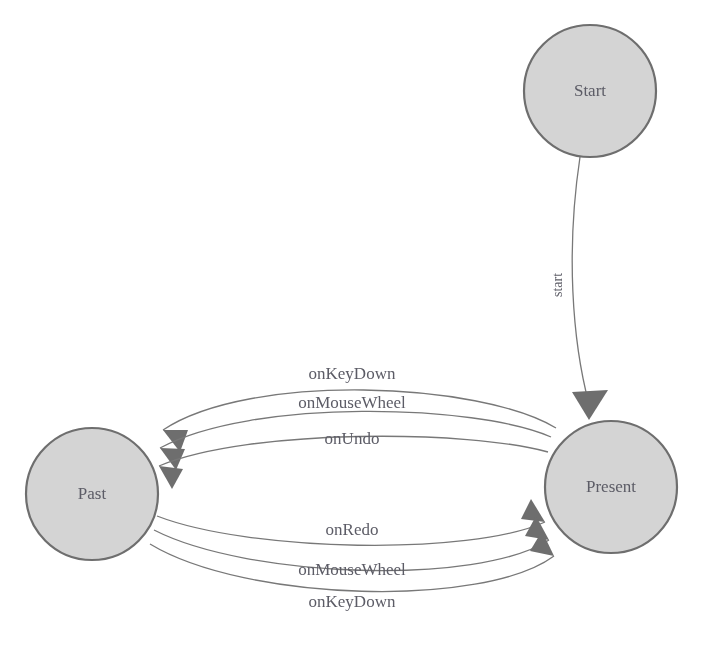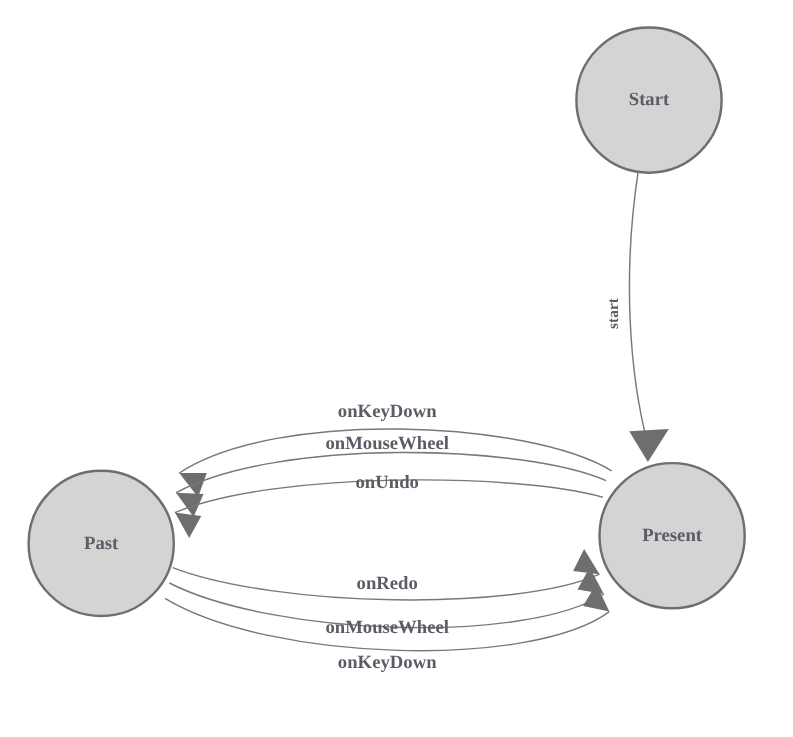--- a/index.html
+++ b/index.html
@@ -12,21 +12,20 @@
     width: 721px;
     height: 670px;
     overflow: hidden;
     font-family: "Liberation Serif", "DejaVu Serif", serif;
   }
   #diagram-root {
     position: relative;
     width: 721px;
     height: 582px;
     background: #ffffff;
-    font-weight: bold;
   }
   svg#state-graph {
     position: absolute;
     top: 0;
     left: 0;
     width: 721px;
     height: 670px;
     display: block;
   }
   .node-circle {

